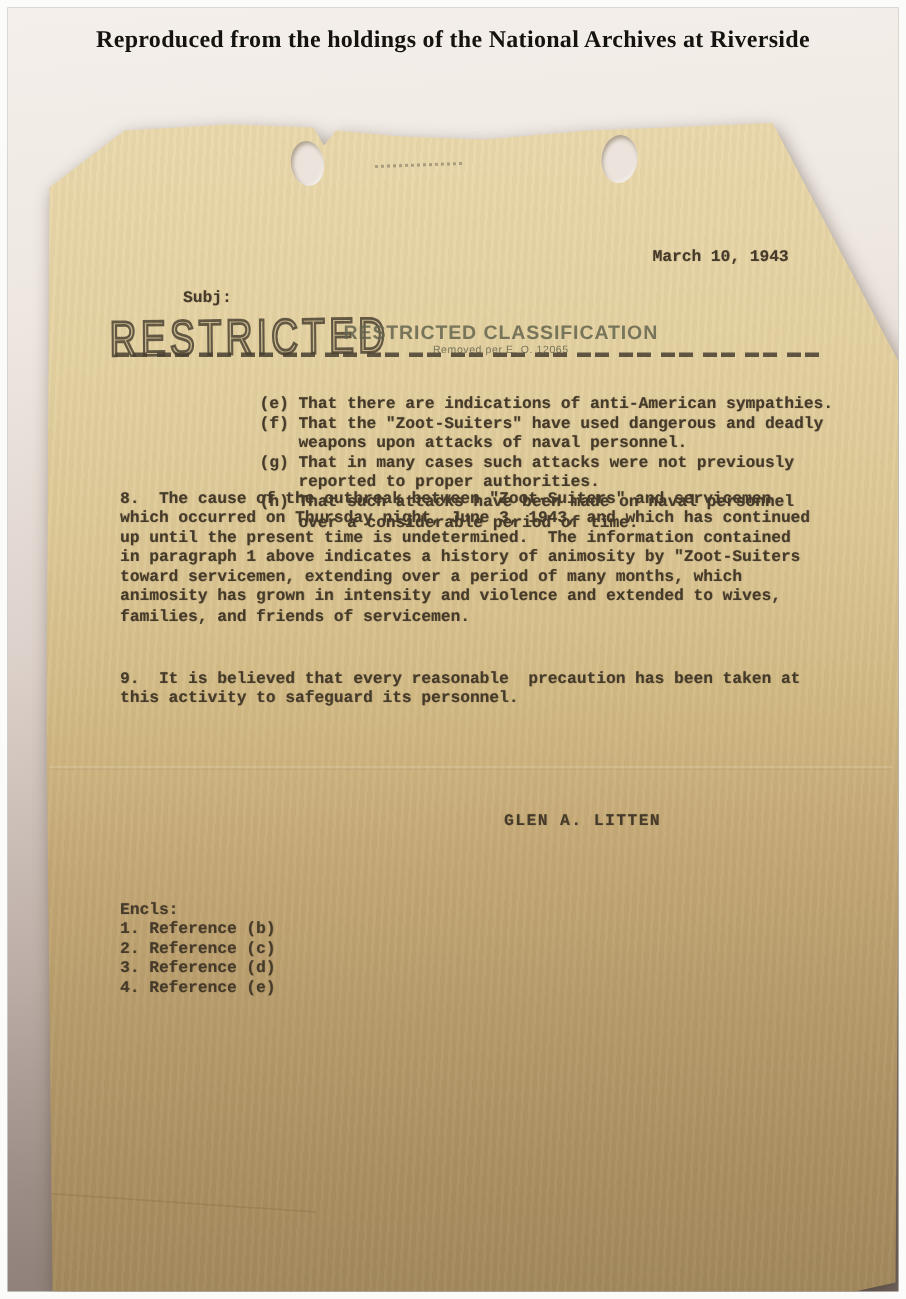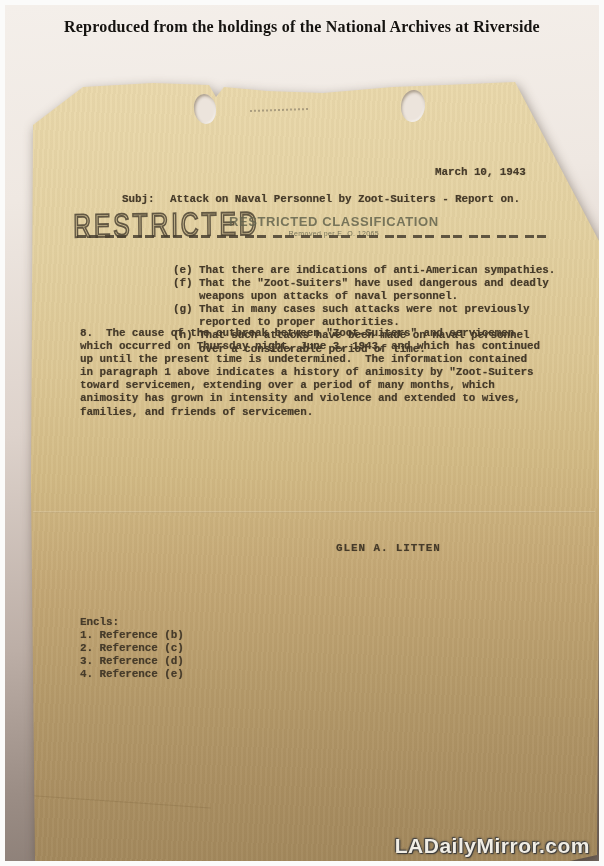--- a/index.html
+++ b/index.html
@@ -70,21 +70,21 @@
     white-space:pre;
   }
   .ref-block{left:75px;top:147px;}
   .doc-date{left:430px;top:161px;}
   .subj-label{left:75px;top:188px;margin-left:42px;}
   .subj-text{left:165px;top:188px;}
   .findings{left:168px;top:259px;}
   .para8{left:75px;top:322px;}
   .para9{left:75px;top:442px;}
   .signature{left:331px;top:537px;letter-spacing:1px;}
-  .encls{left:75px;top:611px;}
+  .encls{left:75px;top:596px;}
   
   .restricted-stamp{
     position:absolute;left:68px;top:203px;
     font-family:"Liberation Sans",sans-serif;
     font-size:27px;font-weight:400;
     letter-spacing:3px;
     color:rgba(84,73,58,0.18);
     -webkit-text-stroke:1.5px rgba(78,68,52,0.85);
     transform:scale(0.92,1.22) rotate(-0.6deg);
     transform-origin:left top;
@@ -126,21 +126,20 @@
       <div class="punch-hole hole-left"></div>
       <div class="punch-hole hole-right"></div>
       <div class="pencil-marks"></div>
       <div class="crease"></div>
       <div class="crease2"></div>
 
 
       <div class="typed doc-date">March 10, 1943</div>
 
       <div class="typed subj-label">Subj:</div>
-      <div class="typed subj-text">Attack on Naval Personnel by Zoot-Suiters - Report on.</div>
 
       <div class="restricted-stamp">RESTRICTED</div>
       <div class="declass-note">
         <div class="l1">RESTRICTED CLASSIFICATION</div>
         <div class="l2">Removed per E. O. 12065</div>
       </div>
       <div class="dashed-line"></div>
 
       <div class="typed findings">(e) That there are indications of anti-American sympathies.
 (f) That the "Zoot-Suiters" have used dangerous and deadly
@@ -151,27 +150,28 @@
     over a considerable period of time.</div>
 
       <div class="typed para8">8.  The cause of the outbreak between "Zoot-Suiters" and servicemen
 which occurred on Thursday night, June 3, 1943, and which has continued
 up until the present time is undetermined.  The information contained
 in paragraph 1 above indicates a history of animosity by "Zoot-Suiters
 toward servicemen, extending over a period of many months, which
 animosity has grown in intensity and violence and extended to wives,
 families, and friends of servicemen.</div>
 
+      <div class="typed para9">9.  It is believed that every reasonable  precaution has been taken at
+this activity to safeguard its personnel.</div>
 
       <div class="typed signature">GLEN A. LITTEN</div>
 
       <div class="typed encls">Encls:
 1. Reference (b)
 2. Reference (c)
 3. Reference (d)
 4. Reference (e)</div>
 
     </div>
   </div>
 
-  <div class="watermark">LADailyMirror.com</div>
 
 </div>
 
 </body></html>

